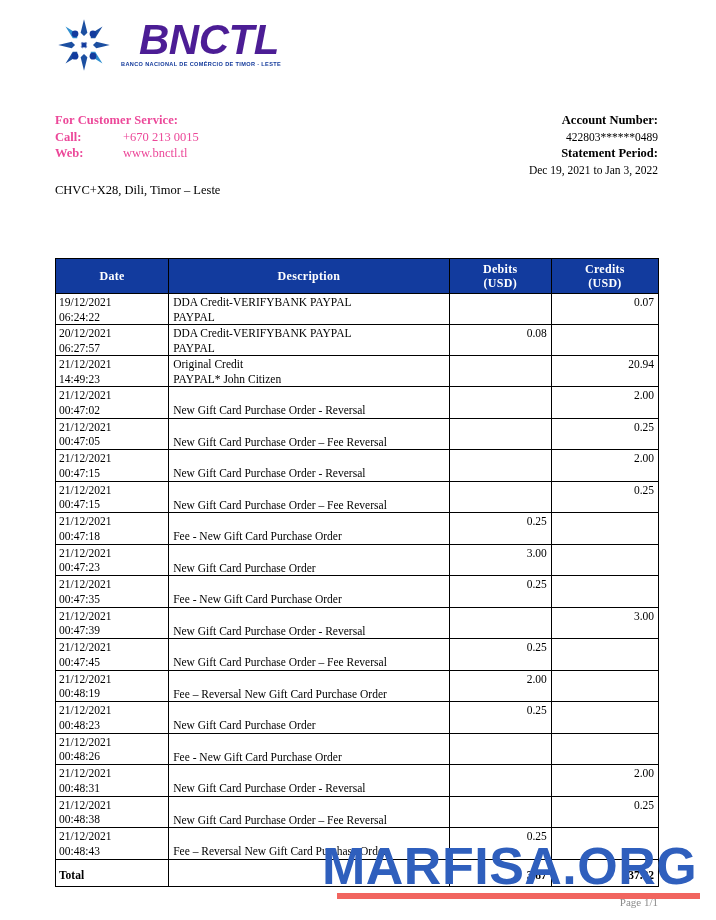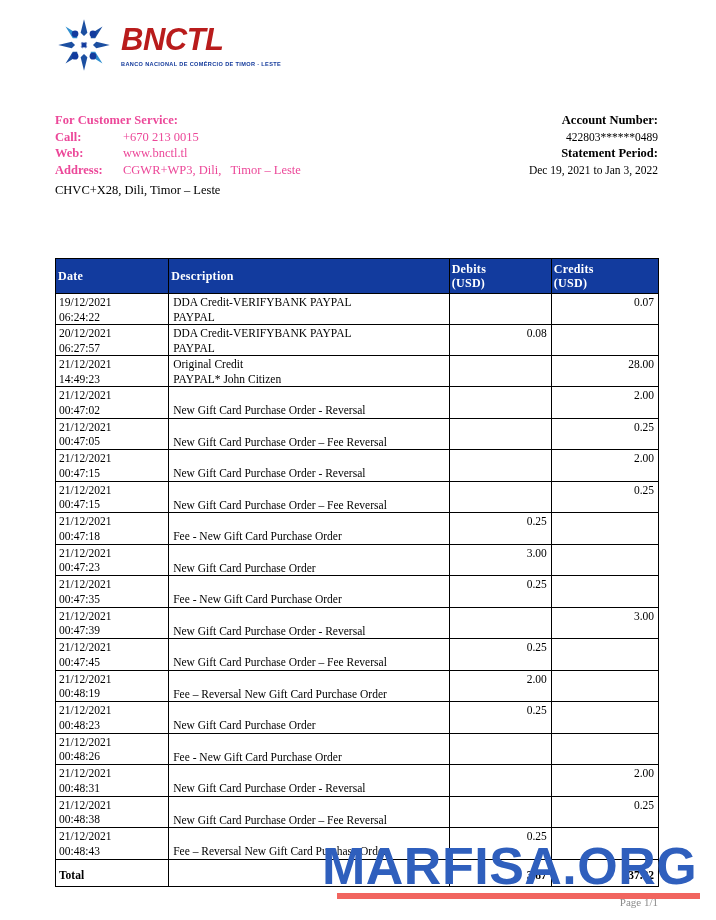--- a/index.html
+++ b/index.html
@@ -36,24 +36,25 @@
   .logo-text-wrap {
     margin-left: 8px;
     display: flex;
     flex-direction: column;
     justify-content: center;
   }
   .logo-word {
     font-family: "Liberation Sans", "DejaVu Sans", sans-serif;
     font-weight: bold;
     font-style: italic;
-    font-size: 31px;
+    font-size: 42px;
     line-height: 38px;
     letter-spacing: -0.5px;
-    color: #b91c1c;
+    color: #4c1d95;
+    margin-left: 18px;
   }
   .logo-tag {
     font-family: "Liberation Sans", "DejaVu Sans", sans-serif;
     font-weight: bold;
     font-size: 5.6px;
     line-height: 9px;
     letter-spacing: 0.35px;
     color: #11389a;
     margin-top: 1px;
     white-space: nowrap;
@@ -117,21 +118,21 @@
     table-layout: fixed;
     font-size: 11.5px;
     color: #000;
   }
   table.stmt th {
     background: #123b9e;
     color: #ffffff;
     font-weight: bold;
     font-size: 12px;
     letter-spacing: 0.3px;
-    text-align: left;
+    text-align: center;
     padding: 3px 2px;
     border: 1px solid #000;
     line-height: 14px;
   }
   table.stmt td {
     border: 1px solid #000;
     padding: 0;
     vertical-align: top;
     height: 30px;
   }
@@ -245,24 +246,20 @@
       <span class="cs-title">For Customer Service:</span>
     </div>
     <div class="line">
       <span class="cs-label">Call:</span>
       <span class="cs-val">+670 213 0015</span>
     </div>
     <div class="line">
       <span class="cs-label">Web:</span>
       <span class="cs-val">www.bnctl.tl</span>
     </div>
-    <div class="line">
-      <span class="cs-label">Address:</span>
-      <span class="cs-val">CGWR+WP3, Dili,   Timor – Leste</span>
-    </div>
   </div>
 
   <div class="cust-block">
     <div>CHVC+X28, Dili, Timor – Leste</div>
   </div>
 
   <div class="acct-block">
     <div class="acct-label">Account Number:</div>
     <div class="acct-value">422803******0489</div>
     <div class="acct-label">Statement Period:</div>
@@ -326,21 +323,21 @@
 14:49:23</div>
             </td>
             <td>
               <div class="cell-desc">Original Credit
 PAYPAL* John Citizen</div>
             </td>
             <td>
               <div class="cell-amt low"></div>
             </td>
             <td>
-              <div class="cell-amt low">28.00</div>
+              <div class="cell-amt low">20.94</div>
             </td>
           </tr>
           <tr>
             <td>
               <div class="cell-date">21/12/2021
 00:47:02</div>
             </td>
             <td>
               <div class="cell-desc low">New Gift Card Purchase Order - Reversal</div>
             </td>

